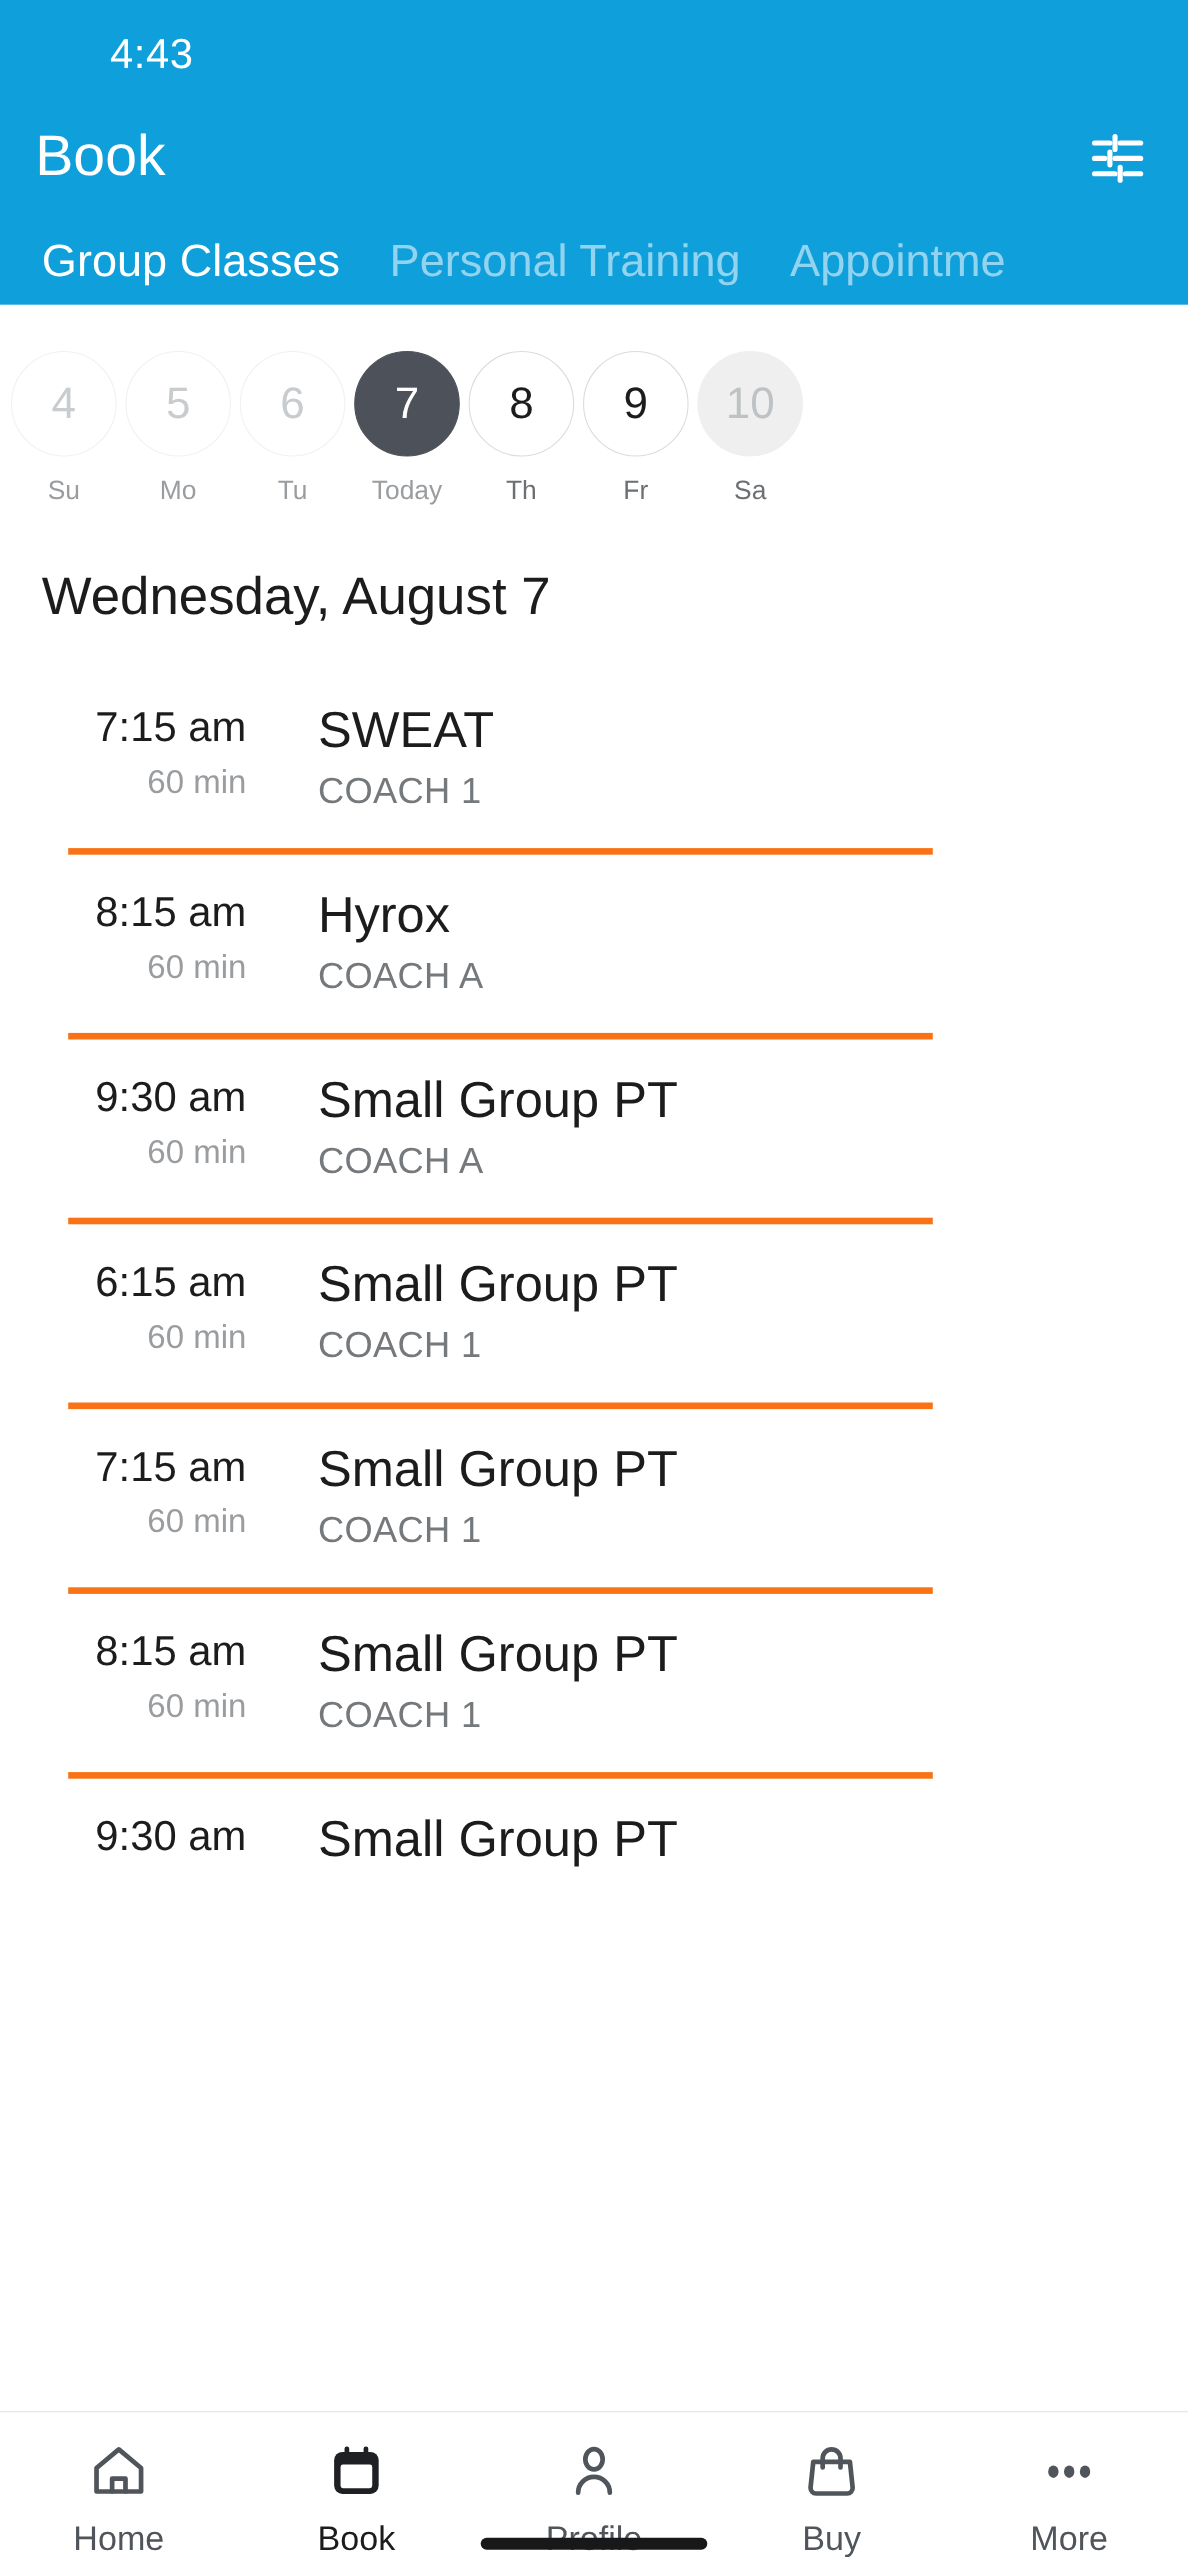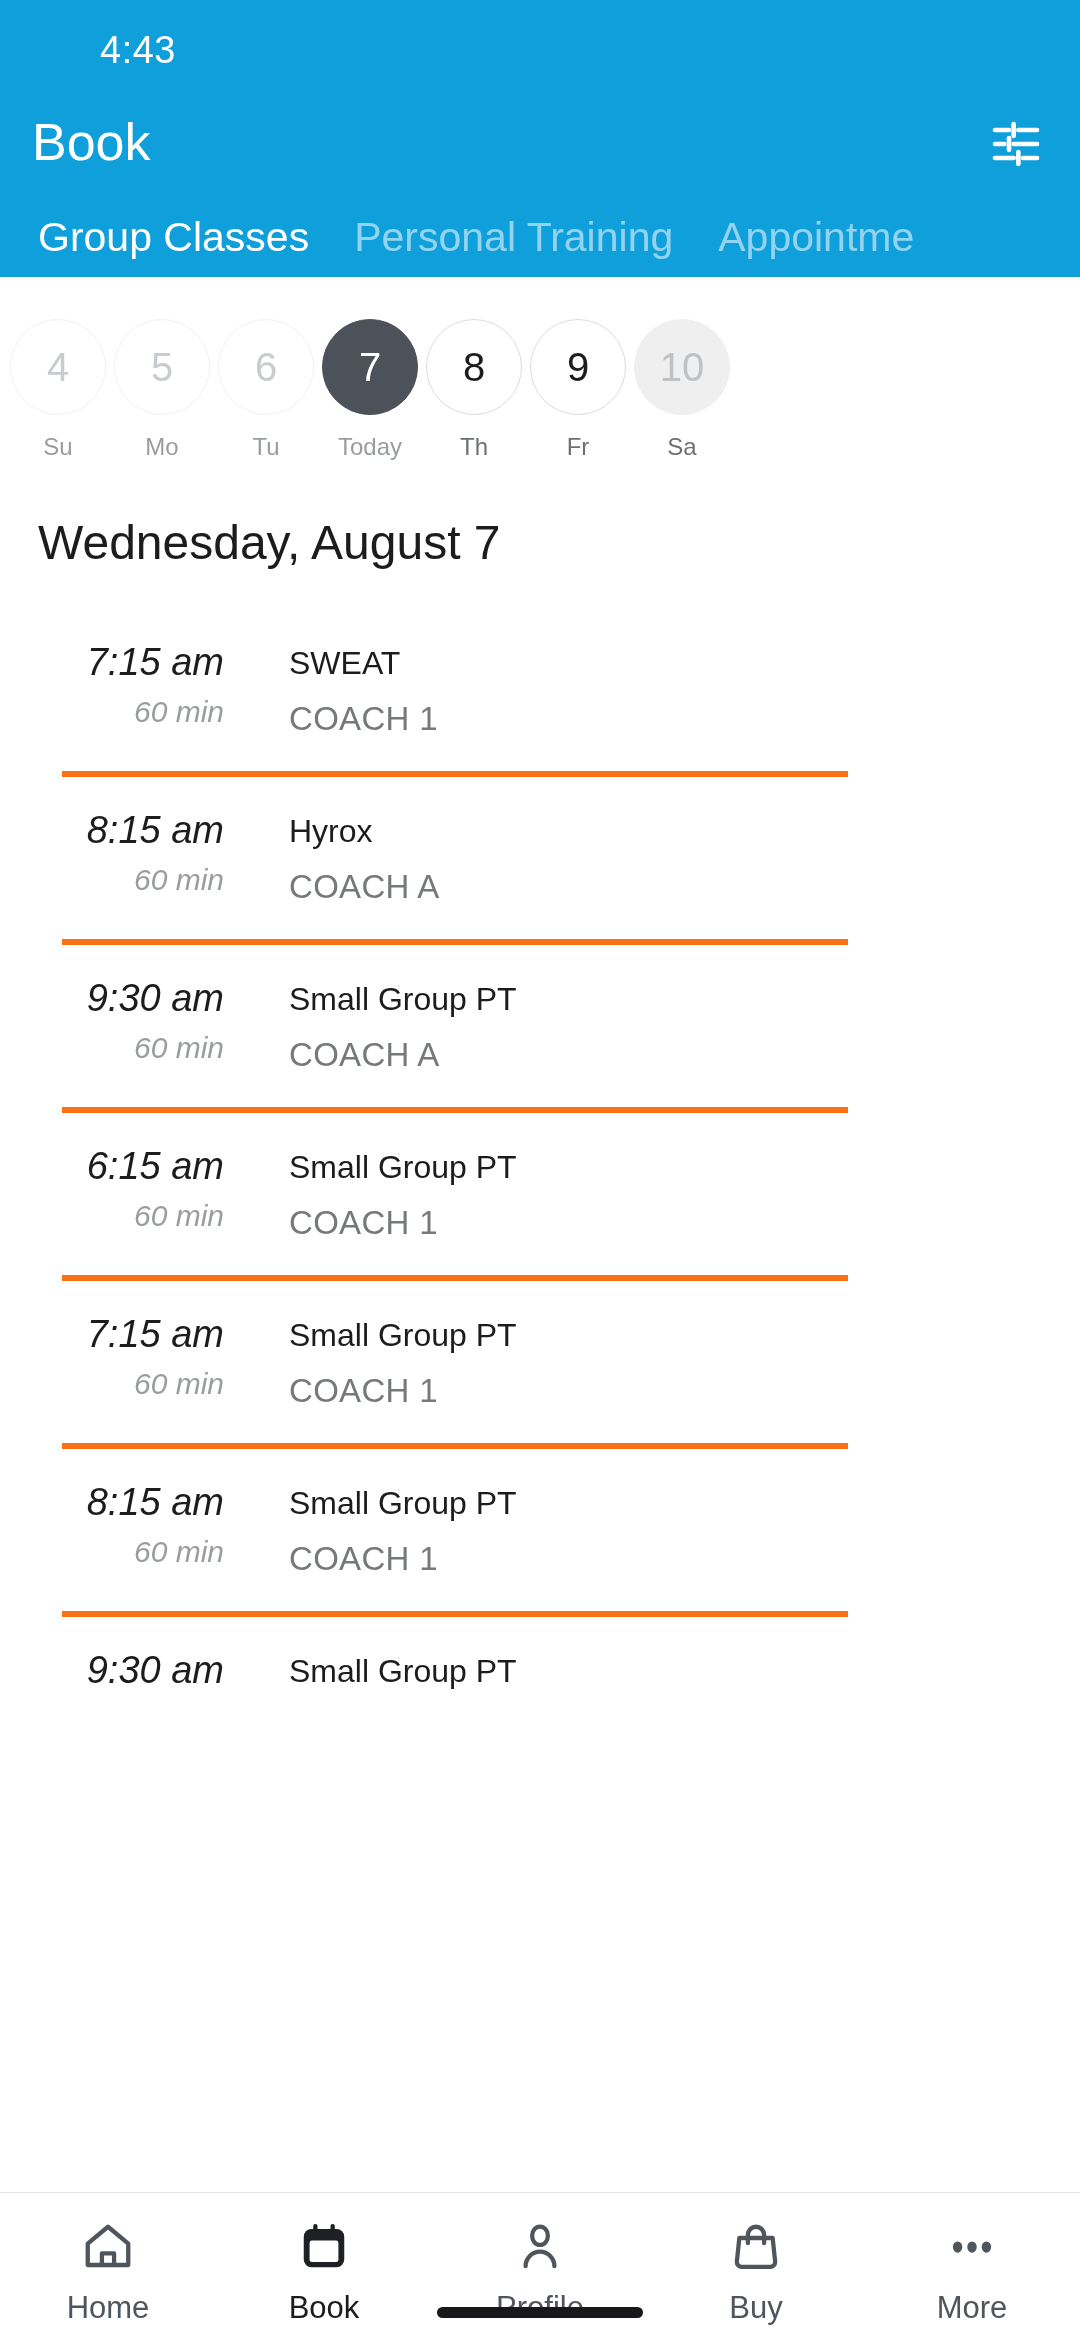--- a/index.html
+++ b/index.html
@@ -109,36 +109,35 @@
     padding:30px 0 32px 0;
     border-top:6px solid #f97316;
     margin:0 60px 0 62px;
   }
   .class-row:first-child { border-top:none; }
 
   .time-col {
     width:162px; flex:0 0 auto;
     display:flex; flex-direction:column; align-items:flex-end;
     padding-right:0;
-    font-style:italic;
   }
   .time-val {
     font-size:38px; line-height:46px; color:#1c1c1c;
     white-space:nowrap;
   }
   .time-dur {
     font-size:30px; line-height:38px; color:#9a9da0;
     margin-top:8px;
   }
   .info-col {
     flex:1 1 auto; padding-left:65px;
     display:flex; flex-direction:column;
   }
   .class-name {
-    font-size:32px; line-height:48px; color:#1c1c1c;
+    font-size:46px; line-height:48px; color:#1c1c1c;
   }
   .class-coach {
     font-size:33px; line-height:40px; color:#76797c;
     margin-top:12px; letter-spacing:0.3px;
   }
 
   
   .bottomnav {
     position:absolute; left:0; bottom:0; width:1080px; height:148px;
     background:#ffffff;

